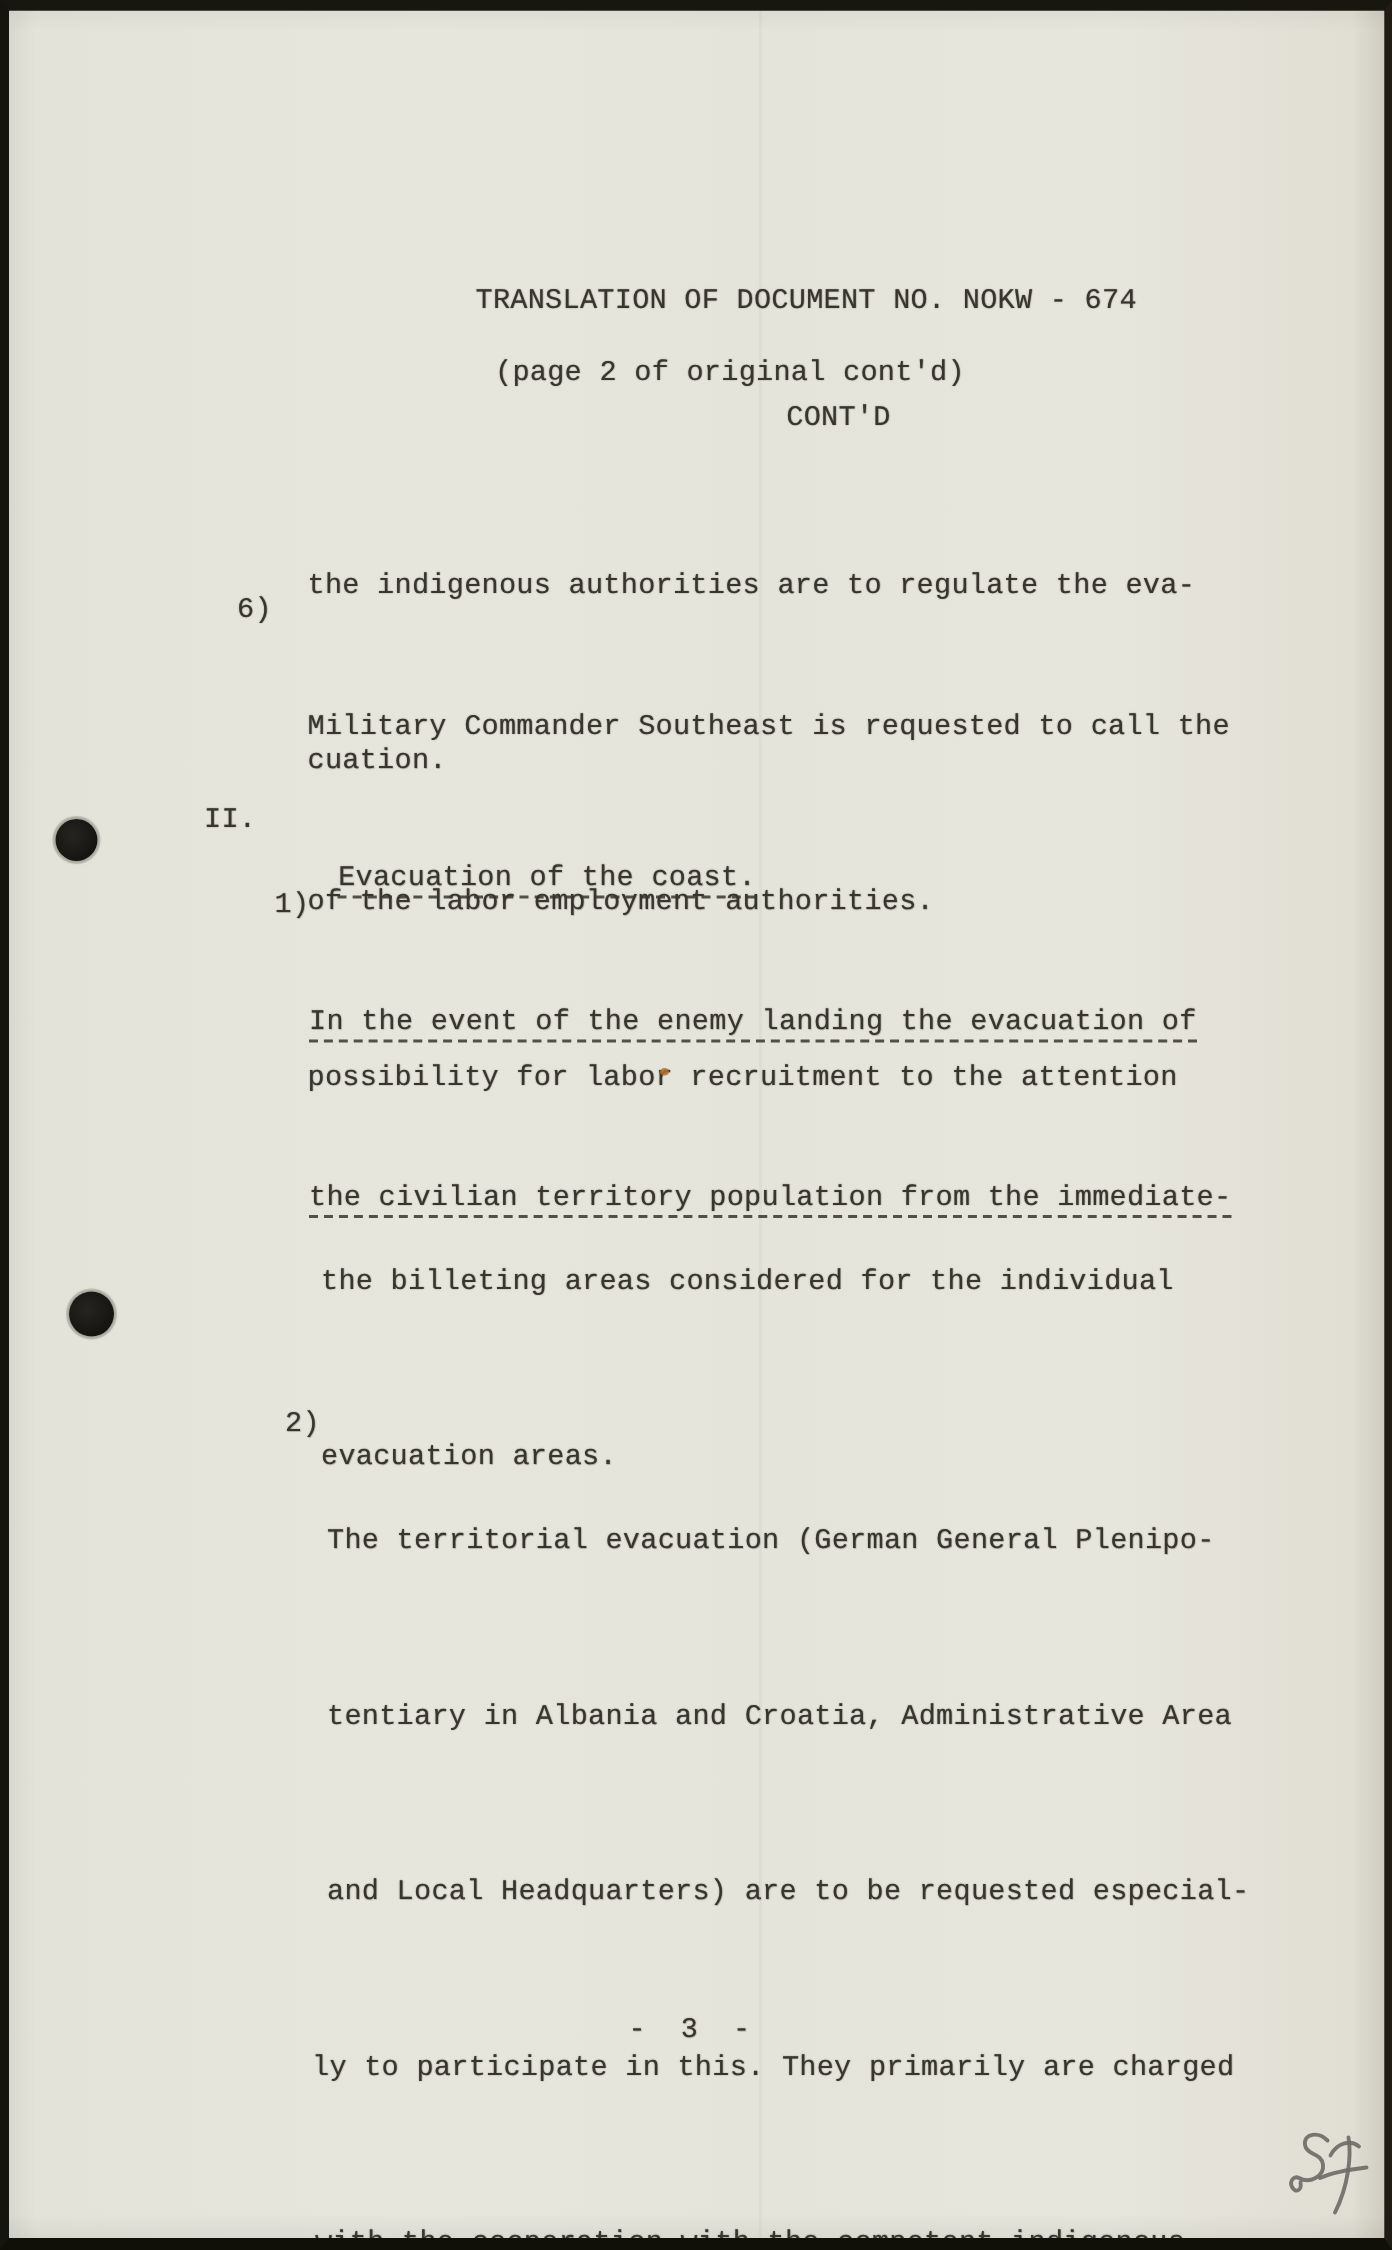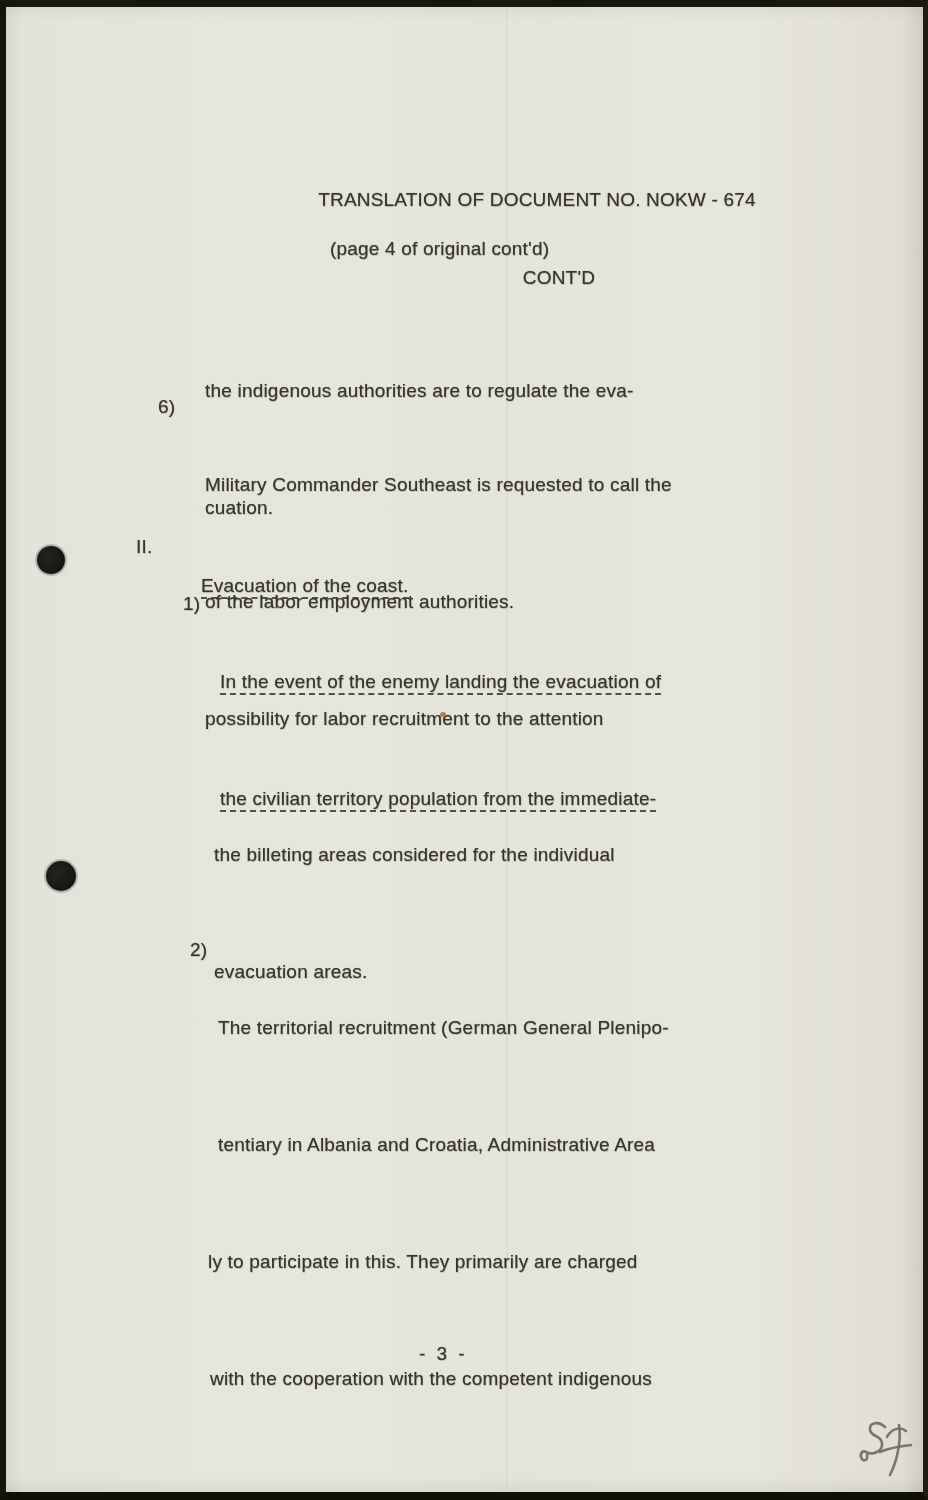--- a/index.html
+++ b/index.html
@@ -15,21 +15,21 @@
       linear-gradient(90deg, #e4e3d9 0%, #e7e6dd 30%, #e5e4da 55%, #e7e6dc 80%, #e0ded3 99%);
     overflow:hidden;
     box-sizing:border-box;
     border-top:7px solid #17170f;
     border-left:6px solid #15150f;
     border-right:5px solid #201c15;
     border-bottom:8px solid #101008;
   }
   .tw{
     position:absolute;
-    font-family:Liberation Sans, sans-serif;
+    font-family:Liberation Mono, monospace;
     font-size:19px;
     line-height:39px;
     color:#37352e;
     white-space:pre;
     text-shadow:0 0 1px rgba(55,53,46,0.55), 0.5px 0.5px 0 rgba(55,53,46,0.18);
     letter-spacing:0.2px;
   }
   .hdr{line-height:26px;text-align:center;width:440px;}
   .hdr .l2{padding-left:44px;}
   .u{border-bottom:2.4px dashed rgba(56,54,44,0.85);padding-bottom:1px;}
@@ -51,54 +51,55 @@
   <div class="fold" style="left:500px;"></div>
 
   <div class="hole" style="left:31px;top:539px;width:28px;height:28px;"></div>
   <div class="hole" style="left:40px;top:854px;width:30px;height:30px;"></div>
 
   <div class="tw hdr" style="left:311px;top:128px;">
     <div class="l1">TRANSLATION OF DOCUMENT NO. NOKW - 674</div>
     <div class="l2">CONT'D</div>
   </div>
 
-  <div class="tw" style="left:324px;top:222px;">(page 4 of original cont'd)</div>
+  <div class="tw" style="left:324px;top:222px;">(page 2 of original cont'd)</div>
 
   <div class="tw" style="left:199px;top:286px;">
     <div>the indigenous authorities are to regulate the eva-</div>
     <div>cuation.</div>
   </div>
 
   <div class="tw" style="left:152px;top:380px;">6)</div>
   <div class="tw" style="left:199px;top:380px;">
     <div>Military Commander Southeast is requested to call the</div>
     <div>of the labor employment authorities.</div>
     <div>possibility for labor recruitment to the attention</div>
   </div>
 
   <div class="tw" style="left:130px;top:520px;">II.</div>
   <div class="tw" style="left:173px;top:520px;">
     <span class="u">Evacuation of the coast.</span>
   </div>
 
   <div class="tw" style="left:177px;top:577px;">1)</div>
-  <div class="tw" style="left:214px;top:577px;">
+  <div class="tw" style="left:200px;top:577px;">
     <div><span class="u">In the event of the enemy landing the evacuation of</span></div>
     <div><span class="u">the civilian territory population from the immediate-</span></div>
   </div>
 
   <div class="tw" style="left:208px;top:750px;">
     <div>the billeting areas considered for the individual</div>
     <div>evacuation areas.</div>
   </div>
 
   <div class="tw" style="left:184px;top:923px;">2)</div>
   <div class="tw" style="left:212px;top:923px;">
-    <div>The territorial recruitment (German General Plenipo-</div>
+    <div>The territorial evacuation (German General Plenipo-</div>
     <div>tentiary in Albania and Croatia, Administrative Area</div>
+    <div>and Local Headquarters) are to be requested especial-</div>
     <div style="margin-left:-10px;">ly to participate in this. They primarily are charged</div>
     <div style="margin-left:-8px;">with the cooperation with the competent indigenous</div>
     
     
     
     
     
   </div>
 
   <div class="tw" style="left:413px;top:1327px;">-  3  -</div>

